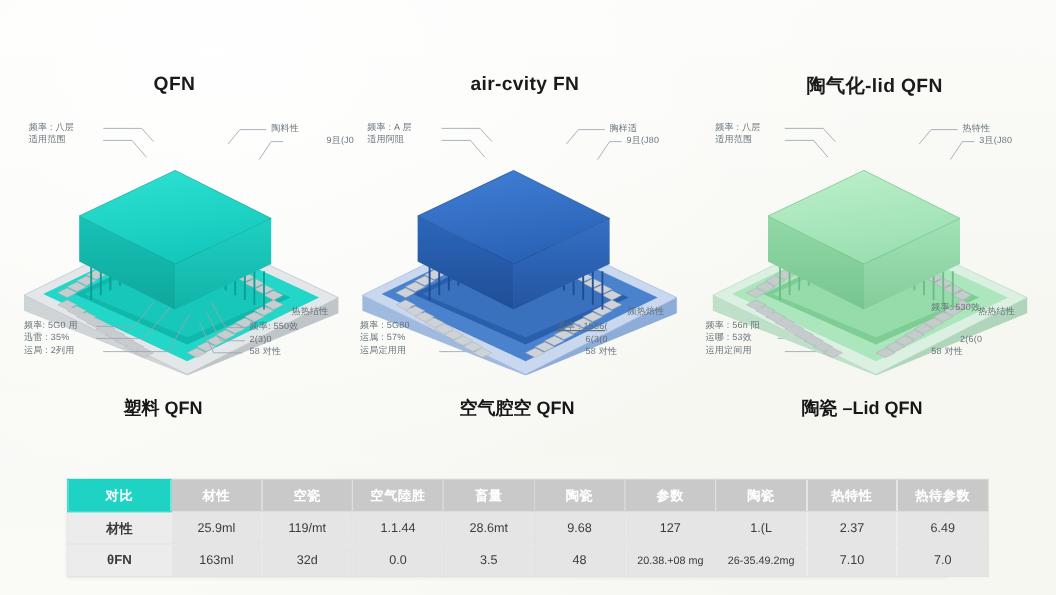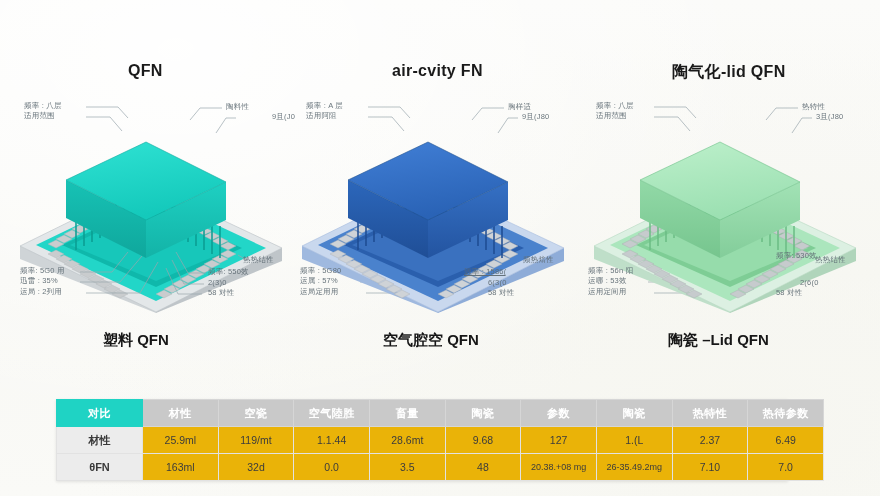--- a/index.html
+++ b/index.html
@@ -79,21 +79,21 @@
     font-size:11px;
     letter-spacing:.5px;
     border-color:#d6d6d6;
     text-shadow:0 0 1px rgba(255,255,255,.25);
   }
   thead th.first{
     background:#1fd3c4;
     color:#ffffff;
     border-color:#1fd3c4;
   }
-  tbody td{background:#eab308;color:#3c3c3c;font-size:10.5px;}
+  tbody td{background:#e5e5e5;color:#3c3c3c;font-size:10.5px;}
   tbody td.rowhead{
     background:#ececec;color:#3a3a3a;font-weight:700;font-size:11px;
   }
   .col0{width:86px;}
 </style>
 </head>
 <body>
 
 <div class="paper-noise"></div>
 

